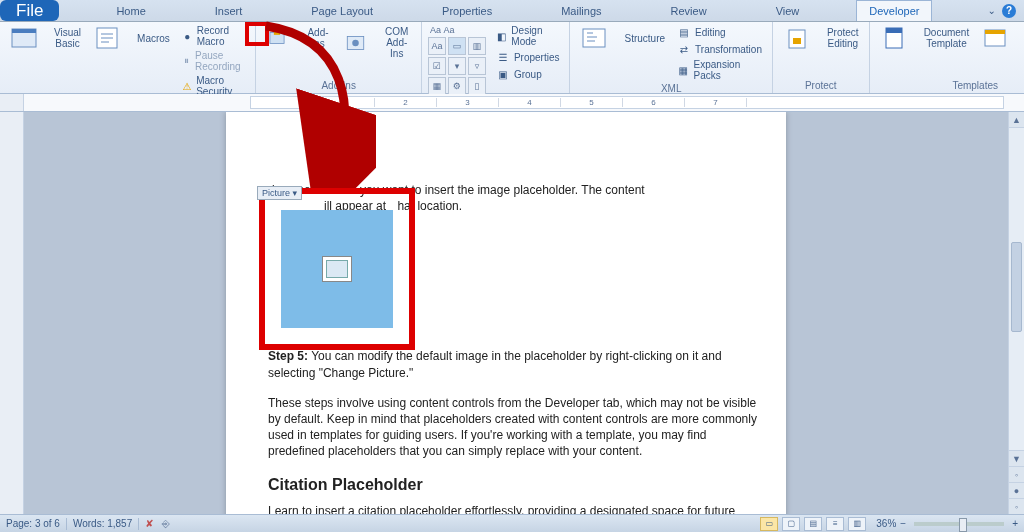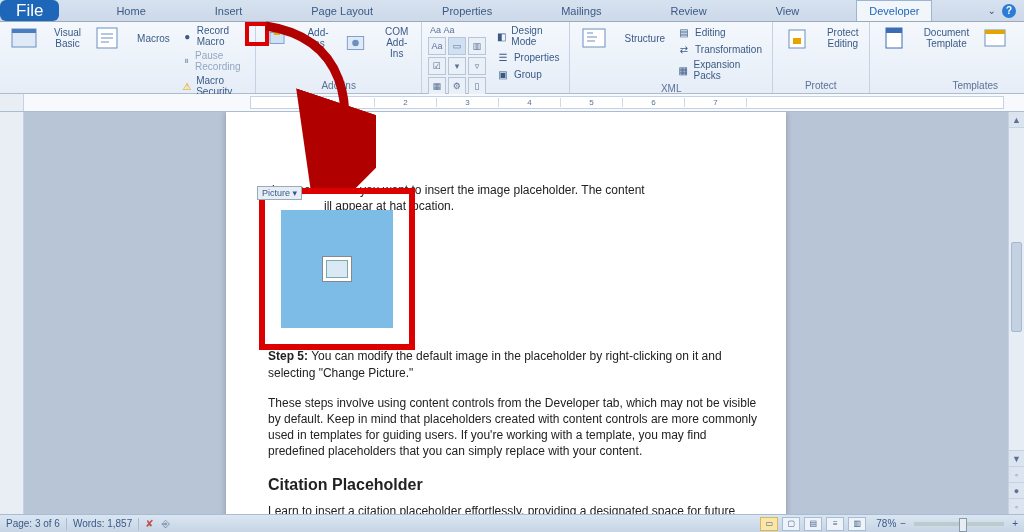--- a/index.html
+++ b/index.html
@@ -424,21 +424,21 @@
 </div>
 
 <div class="doc-area">
   <div class="vruler"></div>
 
   <div class="page">
     <div class="doc-text">
       <div class="para" style="margin-left:0">
         <span>document where you want to insert the image placeholder. The content</span><br>
         <span style="margin-left:56px">ill appear at</span>
-        <span style="">hat location.</span>
+        <span style="margin-left:8px">hat location.</span>
       </div>
 
       <div style="height:120px"></div>
 
       <div class="para">
         <span class="bold">Step 5:</span><span> You can modify the default image in the placeholder by right-clicking on it and selecting "Change Picture."</span>
       </div>
 
       <div class="para">These steps involve using content controls from the Developer tab, which may not be visible by default. Keep in mind that placeholders created with content controls are more commonly used in templates for guiding users. If you're working with a template, you may find predefined placeholders that you can simply replace with your content.</div>
 
@@ -488,18 +488,18 @@
   <span>Words: 1,857</span>
   <div class="status-sep"></div>
   <span style="color:#c05050">✘</span>
   <span style="margin-left:8px;color:#5a7296">⎆</span>
   <div class="status-right">
     <div class="view-btn active">▭</div>
     <div class="view-btn">▢</div>
     <div class="view-btn">▤</div>
     <div class="view-btn">≡</div>
     <div class="view-btn">▥</div>
-    <span style="margin-left:6px">78%</span>
+    <span style="margin-left:6px">36%</span>
     <span>−</span>
     <div class="zoom-slider"></div>
     <span>+</span>
   </div>
 </div>
 
 </body></html>

